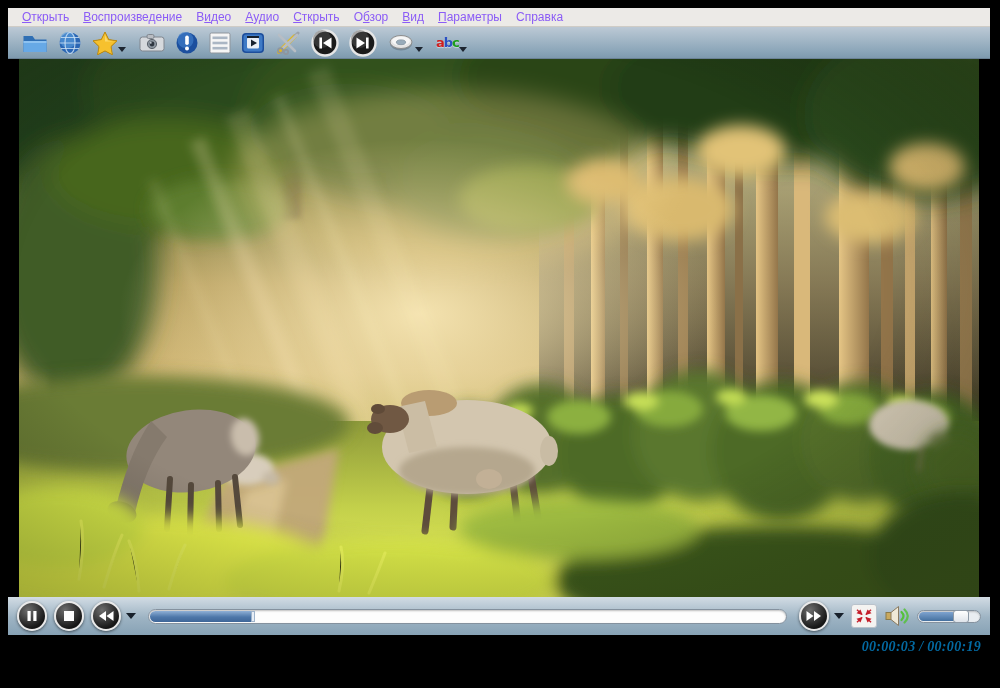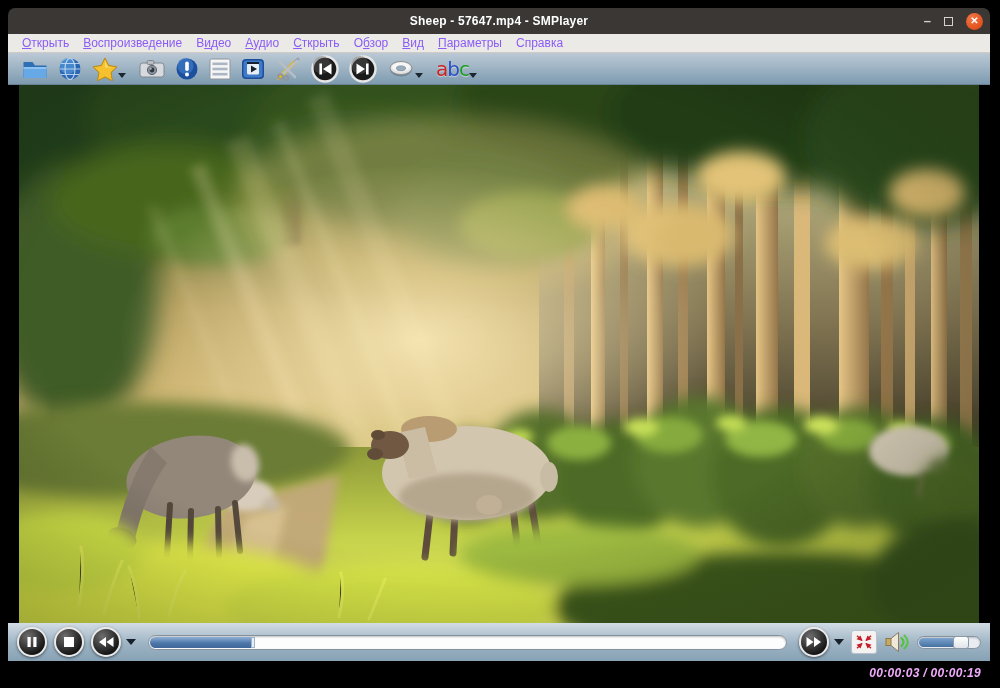--- a/index.html
+++ b/index.html
@@ -27,21 +27,21 @@
 
   
   .toolbar { height:32px; background:linear-gradient(#bcc9d5,#8aa5b8 80%,#7e9aae);
              border-bottom:1px solid #6a8194; display:flex; align-items:center;
              padding-left:9px; }
   .tool { height:28px; display:flex; align-items:center; justify-content:center;
           padding:0 5px; position:relative; }
   .tool svg { display:block; }
   .caret { width:0; height:0; border-left:4px solid transparent; border-right:4px solid transparent;
            border-top:5px solid #1d2530; align-self:flex-end; margin:0 3px 5px 0; }
-  .abc { font-family:"DejaVu Sans", sans-serif; font-weight:normal; font-size:20px; line-height:1;
+  .abc { font-family:"DejaVu Sans", sans-serif; font-weight:bold; font-size:13px; line-height:1;
          text-shadow:0 1px 1px rgba(255,255,255,.5); letter-spacing:-1px; }
   .abc .la { color:#cf1f1f; } .abc .lb { color:#2a50c4; } .abc .lc { color:#1c9e1c; }
 
   
   .video-area { height:538px; background:#000; position:relative; }
   .video-area svg.scene { position:absolute; left:11px; top:0; width:960px; height:538px; }
 
   
   .controlbar { height:38px; background:linear-gradient(#d2dce4,#9db3c3 55%,#87a2b5);
                 display:flex; align-items:center; padding:0 9px; gap:7px; }
@@ -64,36 +64,28 @@
   .vol { width:64px; height:13px; background:#e9edf1; border:1px solid #84919e; border-radius:7px;
          position:relative; flex:none; box-shadow:inset 0 1px 2px rgba(0,0,0,.2); }
   .vol .fill { position:absolute; left:1px; top:1px; bottom:1px; border-radius:6px 2px 2px 6px;
                background:linear-gradient(#7ea3cf,#44709f); }
   .vol .handle { position:absolute; top:-1px; height:13px; width:16px; background:linear-gradient(#ffffff,#dfe4ea);
                  border:1px solid #8c99a6; border-radius:3px; }
 
   
   .statusbar { height:23px; background:#000; display:flex; align-items:center;
                justify-content:flex-end; padding-right:9px; }
-  .time { color:#f0abfc; font-weight:bold; font-style:italic; font-size:12px;
-          font-family:Liberation Sans, sans-serif; letter-spacing:.3px; }
+  .time { color:#0369a1; font-weight:bold; font-style:italic; font-size:14px;
+          font-family:Liberation Serif, serif; letter-spacing:.3px; }
 </style>
 </head>
 <body>
 
 <div class="window">
 
-  <div class="titlebar">
-    <div class="title">Sheep - 57647.mp4 - SMPlayer</div>
-    <div class="winbtns">
-      <div class="btn-min">–</div>
-      <div class="btn-max"></div>
-      <div class="btn-close">✕</div>
-    </div>
-  </div>
 
   <div class="menubar">
     <div class="menu-item"><span></span><u>О</u><span>ткрыть</span></div>
     <div class="menu-item"><span></span><u>В</u><span>оспроизведение</span></div>
     <div class="menu-item"><span>В</span><u>и</u><span>део</span></div>
     <div class="menu-item"><span></span><u>А</u><span>удио</span></div>
     <div class="menu-item"><span></span><u>С</u><span>ткрыть</span></div>
     <div class="menu-item"><span>О</span><u>б</u><span>зор</span></div>
     <div class="menu-item"><span></span><u>В</u><span>ид</span></div>
     <div class="menu-item"><span></span><u>П</u><span>араметры</span></div>

